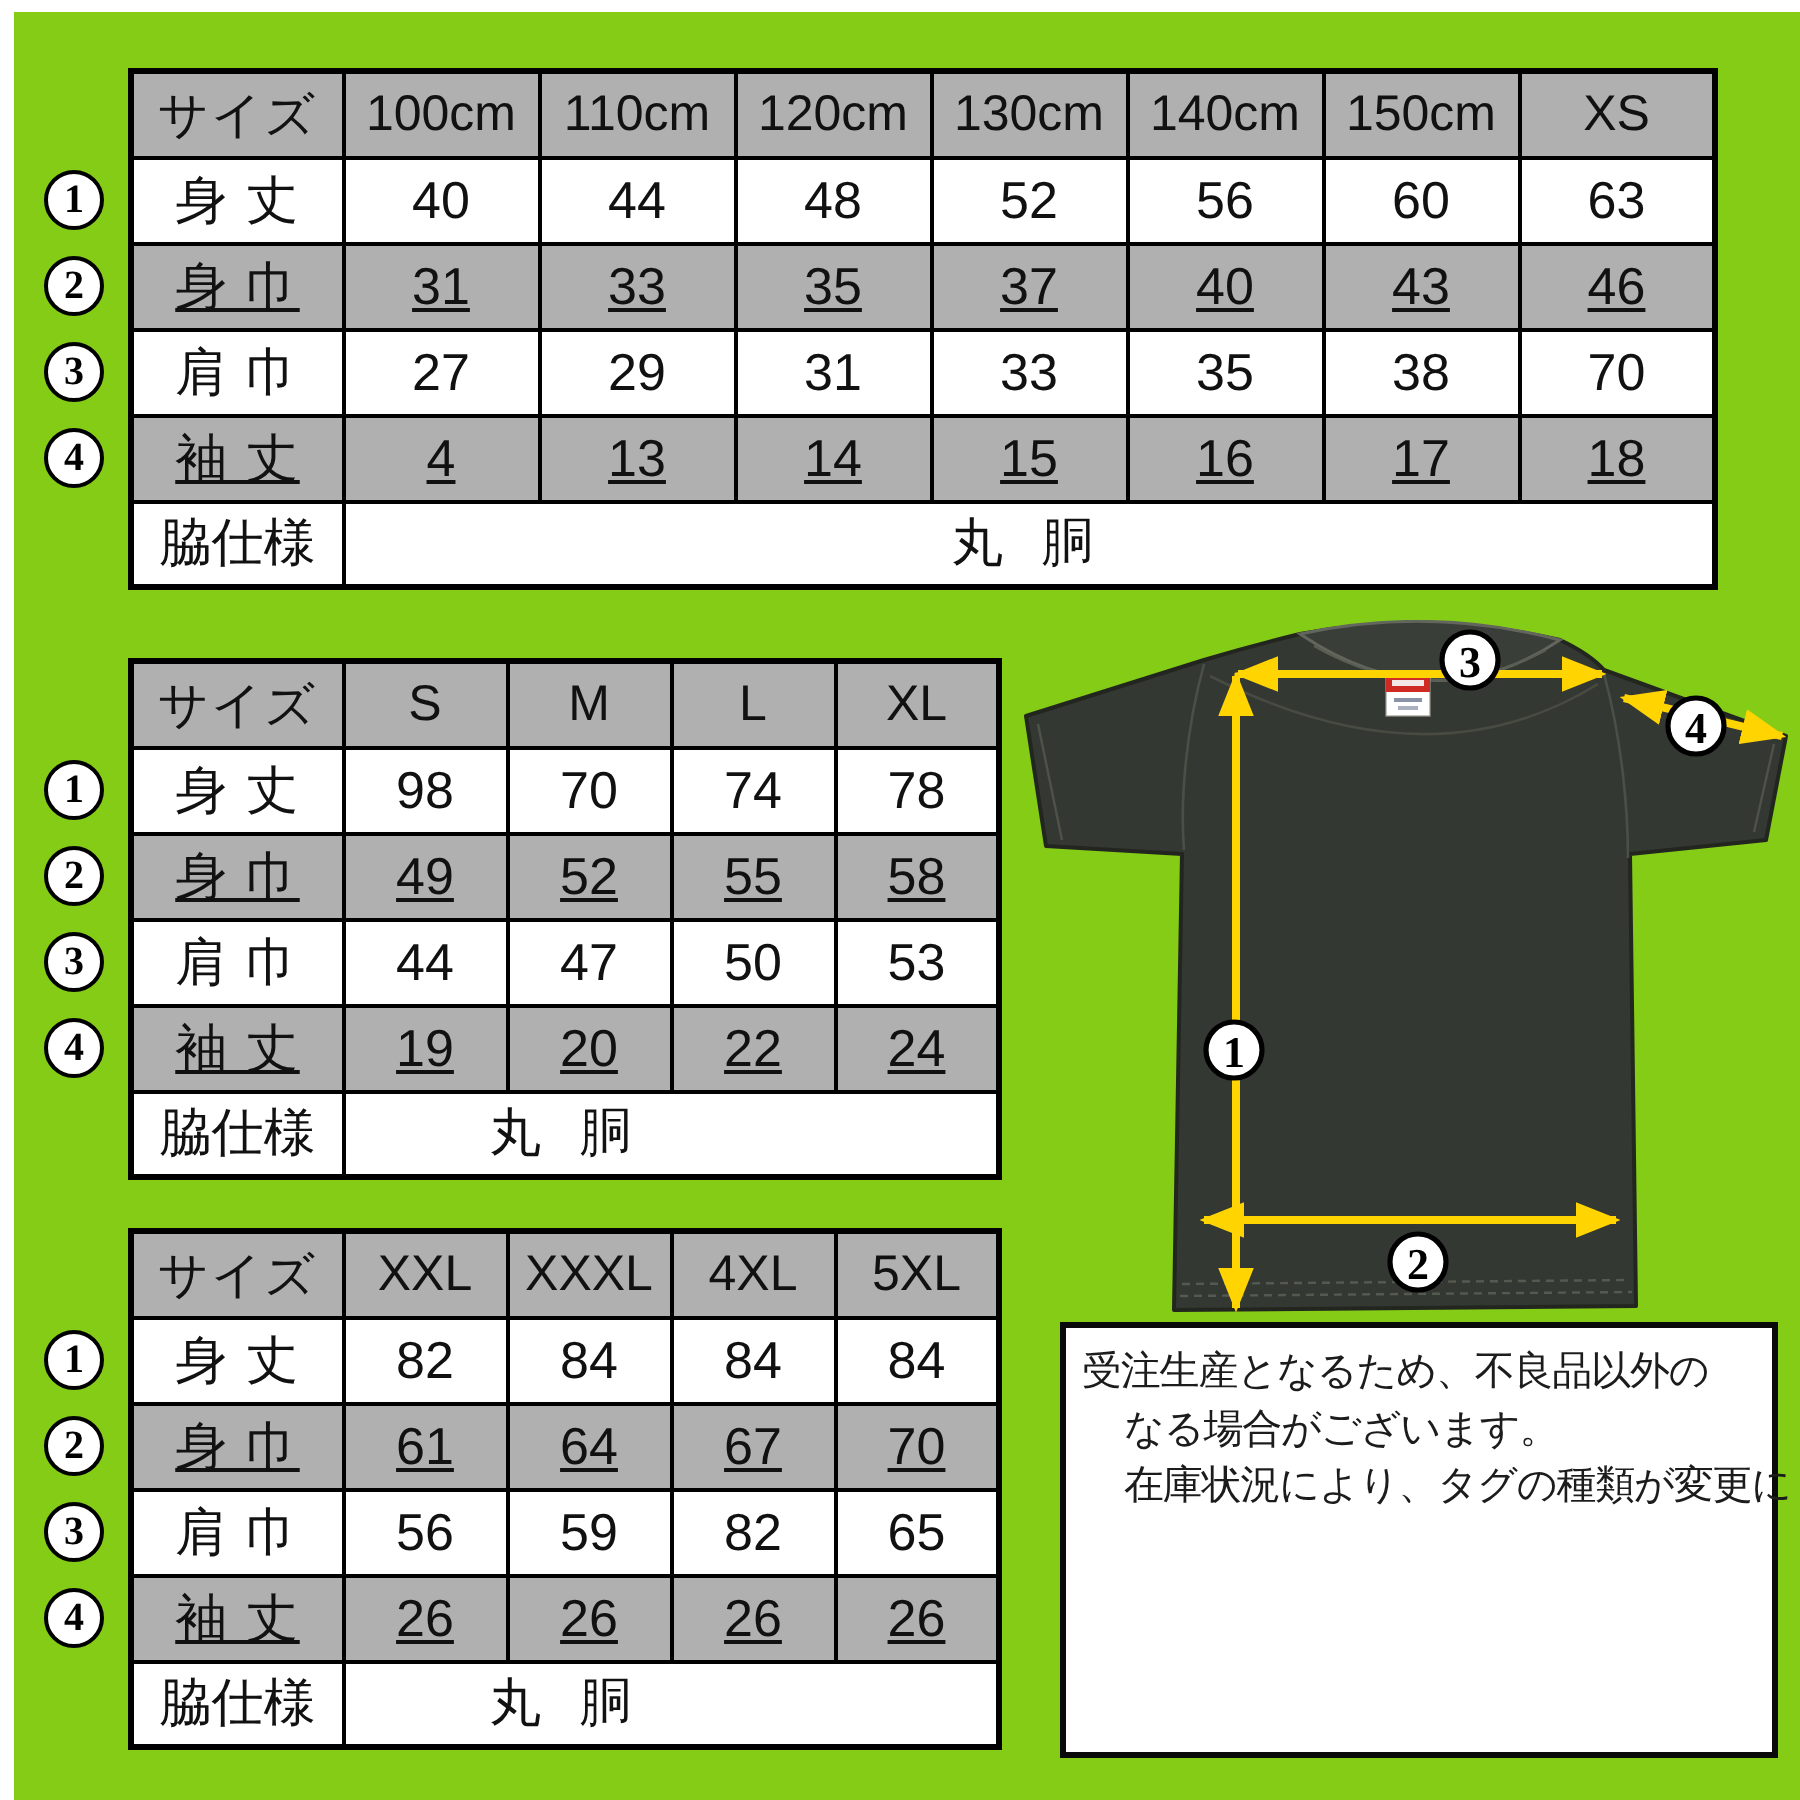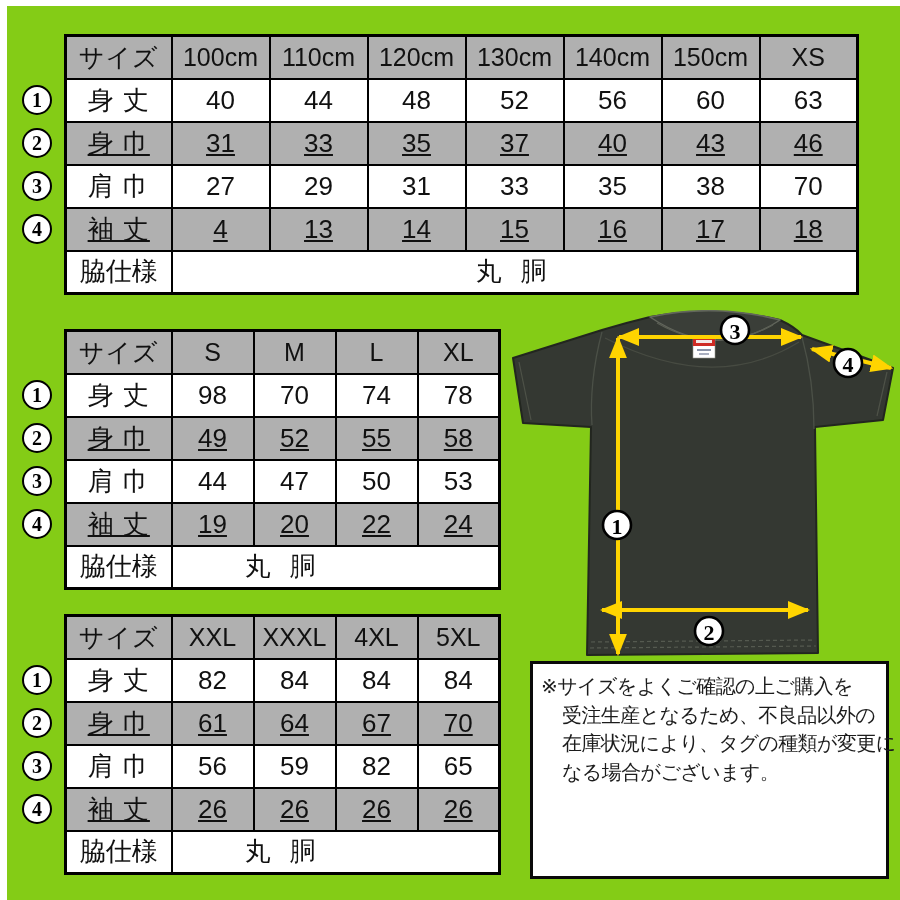--- a/index.html
+++ b/index.html
@@ -290,18 +290,17 @@
         <text x="112" y="216" text-anchor="middle" dominant-baseline="central" font-family="Liberation Serif, DejaVu Serif, serif" font-size="22" font-weight="600" fill="#000">1</text>
       </g>
       <g>
         <circle cx="204" cy="321" r="14" fill="#ffffff" stroke="#000000" stroke-width="2.6"></circle>
         <text x="204" y="322" text-anchor="middle" dominant-baseline="central" font-family="Liberation Serif, DejaVu Serif, serif" font-size="22" font-weight="600" fill="#000">2</text>
       </g>
     </svg>
   </div>
 
   <div class="note">
-    <div class="nline">※サイズをよくご確認の上ご購入を</div>
     <div class="nline">受注生産となるため、不良品以外の</div>
+    <div class="nline">なる場合がございます。</div>
     <div class="nline">在庫状況により、タグの種類が変更に</div>
-    <div class="nline">なる場合がございます。</div>
   </div>
 </div>
 
 </body></html>

